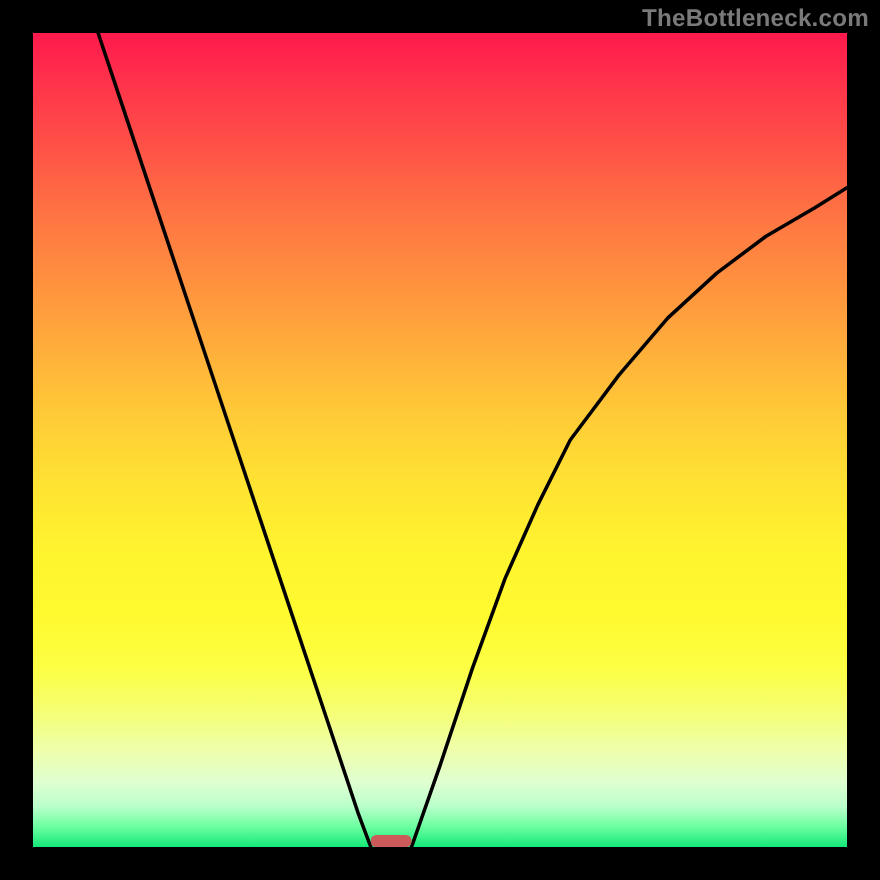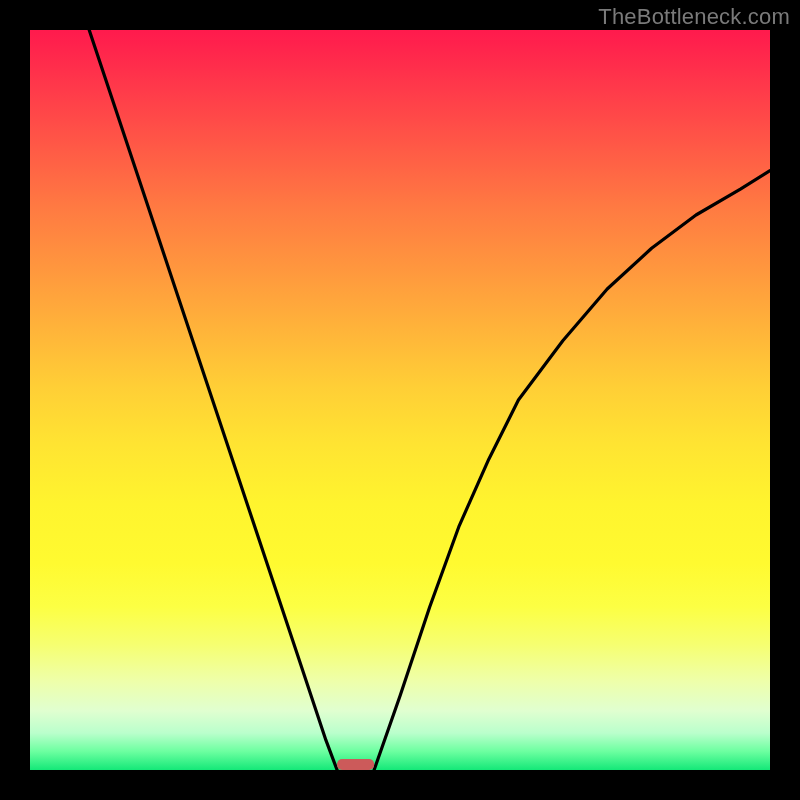--- a/index.html
+++ b/index.html
@@ -44,21 +44,21 @@
       #6cffa0 97.5%,
       #14e878 100%
     );
   }
   .watermark {
     position: absolute;
     top: 4px;
     right: 10px;
     color: #7a7a7a;
     font-size: 22px;
-    font-weight: 400;
+    font-weight: 700;
     letter-spacing: 0.2px;
   }
   svg.curves {
     position: absolute;
     left: 0;
     top: 0;
     width: 740px;
     height: 740px;
   }
   .curve-path {

